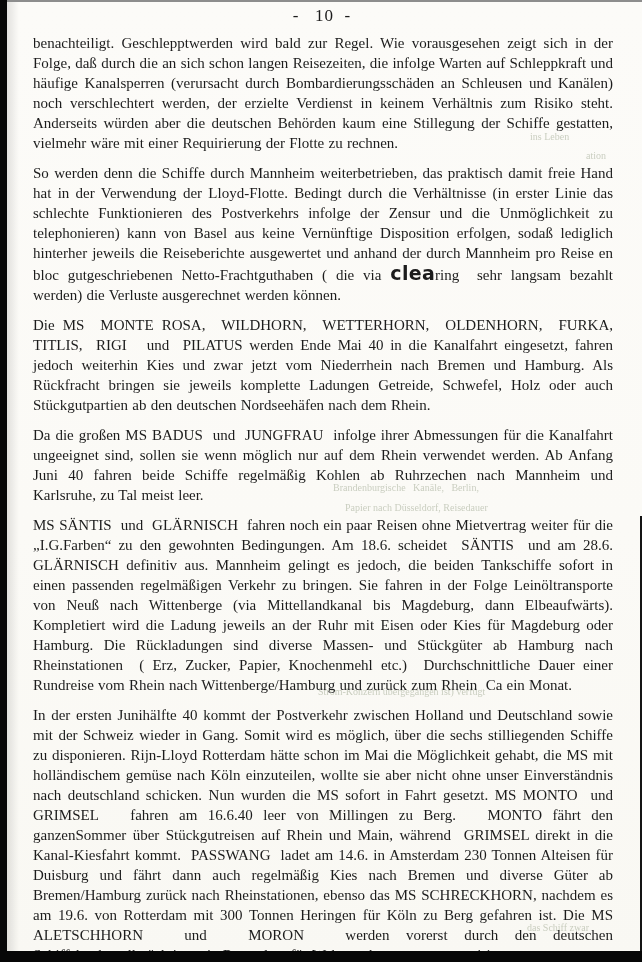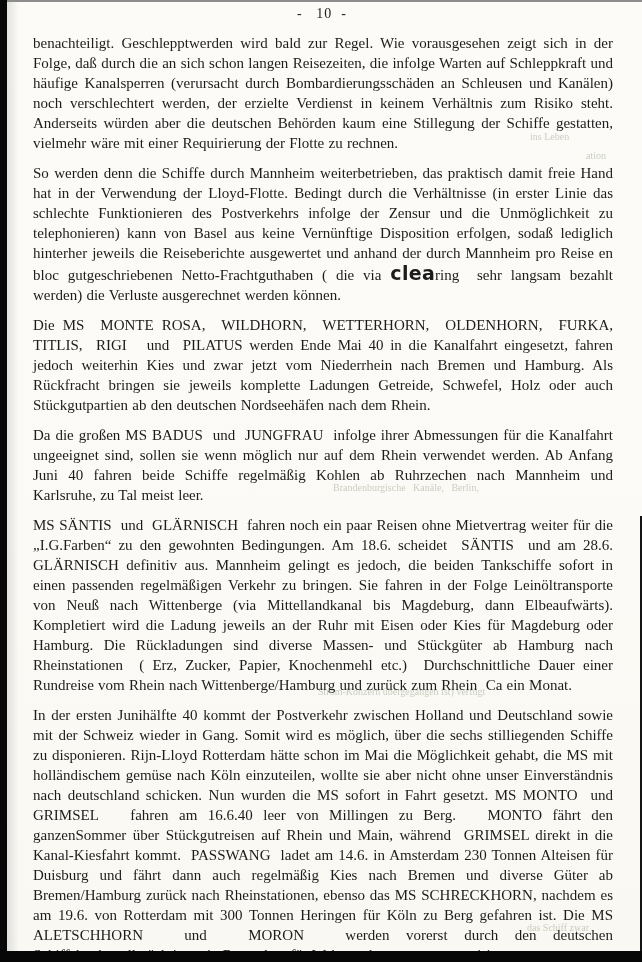--- a/index.html
+++ b/index.html
@@ -15,21 +15,21 @@
   
   .edge-top    { position: absolute; top: 0; left: 0; width: 100%; height: 2px; background: #8d8d8d; }
   .edge-left   { position: absolute; top: 0; left: 0; width: 7px; height: 100%; background: #070707; }
   .edge-bottom { position: absolute; bottom: 0; left: 0; width: 100%; height: 11px; background: #070707; }
   .edge-right  { position: absolute; top: 516px; bottom: 0; right: 0; width: 2px; background: #141414; }
   .gutter-shade { position: absolute; top: 0; left: 7px; width: 12px; height: 100%;
     background: linear-gradient(90deg, rgba(0,0,0,0.10), rgba(0,0,0,0)); }
 
   .header {
     position: absolute; top: 6px; left: 31px; width: 582px;
-    text-align: center; font-size: 14px; white-space: pre; letter-spacing: 1px;
+    text-align: center; font-size: 17px; white-space: pre; letter-spacing: 1px;
   }
 
   .content { position: absolute; top: 33px; left: 33px; width: 580px; }
   .content p {
     margin: 0 0 10px 0;
     text-align: justify;
     font-size: 15px;
     line-height: 20px;
     word-spacing: 0.5px;
   }
@@ -58,20 +58,21 @@
   .g6 { left: 527px; top: 922px; }
 </style>
 </head>
 <body>
 
 <div class="page">
 
   <span class="ghost g1">ins Leben</span>
   <span class="ghost g2">ation</span>
   <span class="ghost g3">Brandenburgische&nbsp;&nbsp; Kanäle,&nbsp;&nbsp; Berlin,</span>
+  <span class="ghost g4">Papier nach Düsseldorf, Reisedauer</span>
   <span class="ghost g5">Strom-Konzern übergegangen ist) verfügt</span>
   <span class="ghost g6">das Schiff zwar</span>
 
   <div class="header">-&nbsp;&nbsp;&nbsp;10&nbsp;&nbsp;-</div>
 
   <div class="content">
     <p>benachteiligt. Geschlepptwerden wird bald zur Regel. Wie vorausgesehen zeigt sich in der Folge, daß durch die an sich schon langen Reisezeiten, die infolge Warten auf Schleppkraft und häufige Kanalsperren (verursacht durch Bombardierungsschäden an Schleusen und Kanälen) noch verschlechtert werden, der erzielte Verdienst in keinem Verhältnis zum Risiko steht. Anderseits würden aber die deutschen Behörden kaum eine Stillegung der Schiffe gestatten, vielmehr wäre mit einer Requirierung der Flotte zu rechnen.</p>
     <p><span>So werden denn die Schiffe durch Mannheim weiterbetrieben, das praktisch damit freie Hand hat in der Verwendung der Lloyd-Flotte. Bedingt durch die Verhältnisse (in erster Linie das schlechte Funktionieren des Postverkehrs infolge der Zensur und die Unmöglichkeit zu telephonieren) kann von Basel aus keine Vernünftige Disposition erfolgen, sodaß lediglich hinterher jeweils die Reiseberichte ausgewertet und anhand der durch Mannheim pro Reise en bloc gutgeschriebenen Netto-Frachtguthaben ( die via </span><span class="hl">clea</span><span>ring&nbsp; sehr langsam bezahlt werden) die Verluste ausgerechnet werden können.</span></p>
     <p>Die MS&nbsp; MONTE ROSA,&nbsp; WILDHORN,&nbsp; WETTERHORN,&nbsp; OLDENHORN,&nbsp; FURKA, TITLIS,&nbsp; RIGI&nbsp;&nbsp; und&nbsp; PILATUS werden Ende Mai 40 in die Kanalfahrt eingesetzt, fahren jedoch weiterhin Kies und zwar jetzt vom Niederrhein nach Bremen und Hamburg. Als Rückfracht bringen sie jeweils komplette Ladungen Getreide, Schwefel, Holz oder auch Stückgutpartien ab den deutschen Nordseehäfen nach dem Rhein.</p>
     <p>Da die großen MS BADUS&nbsp; und&nbsp; JUNGFRAU&nbsp; infolge ihrer Abmessungen für die Kanalfahrt ungeeignet sind, sollen sie wenn möglich nur auf dem Rhein verwendet werden. Ab Anfang Juni 40 fahren beide Schiffe regelmäßig Kohlen ab Ruhrzechen nach Mannheim und Karlsruhe, zu Tal meist leer.</p>

